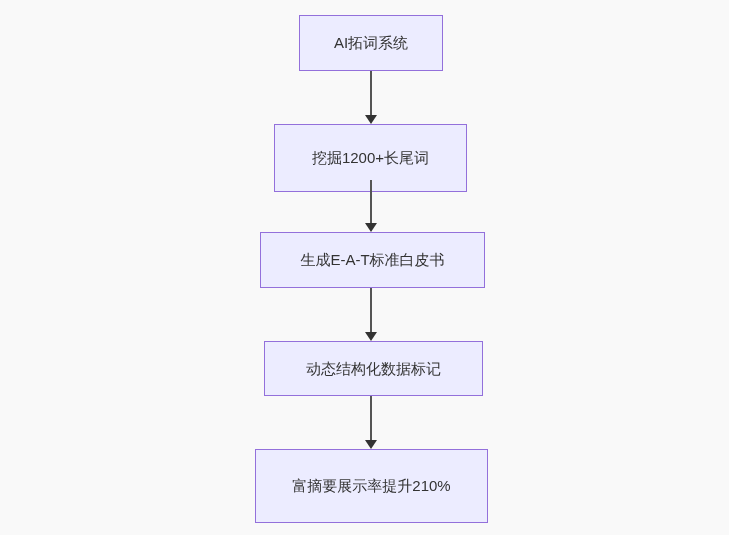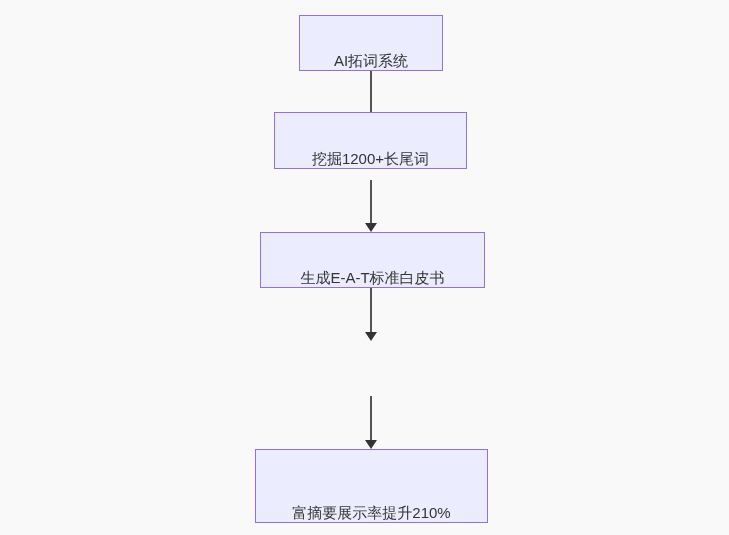--- a/index.html
+++ b/index.html
@@ -14,30 +14,30 @@
     height: 535px;
     background: #f9f9f9;
     overflow: hidden;
   }
   .node {
     position: absolute;
     box-sizing: border-box;
     background: #ECECFF;
     border: 1px solid #9370DB;
     display: flex;
-    align-items: flex-end;
+    align-items: center;
     justify-content: center;
     color: #333333;
     font-size: 15px;
     line-height: 1.2;
     text-align: center;
     white-space: nowrap;
   }
   .n1 { left: 299px; top: 15px;  width: 144px; height: 56px; }
-  .n2 { left: 274px; top: 112px; width: 193px; height: 57px; }
+  .n2 { left: 274px; top: 124px; width: 193px; height: 68px; }
   .n3 { left: 260px; top: 232px; width: 225px; height: 56px; }
   .n4 { left: 264px; top: 341px; width: 219px; height: 55px; }
   .n5 { left: 255px; top: 449px; width: 233px; height: 74px; }
 
   .edge {
     position: absolute;
     left: 365px;
     width: 12px;
     display: flex;
     flex-direction: column;
@@ -85,20 +85,23 @@
 
   <div class="node n3">
     <span>生成E-A-T标准白皮书</span>
   </div>
 
   <div class="edge e3">
     <div class="edge-line"></div>
     <div class="edge-head"></div>
   </div>
 
+  <div class="node n4">
+    <span>动态结构化数据标记</span>
+  </div>
 
   <div class="edge e4">
     <div class="edge-line"></div>
     <div class="edge-head"></div>
   </div>
 
   <div class="node n5">
     <span>富摘要展示率提升210%</span>
   </div>
 

